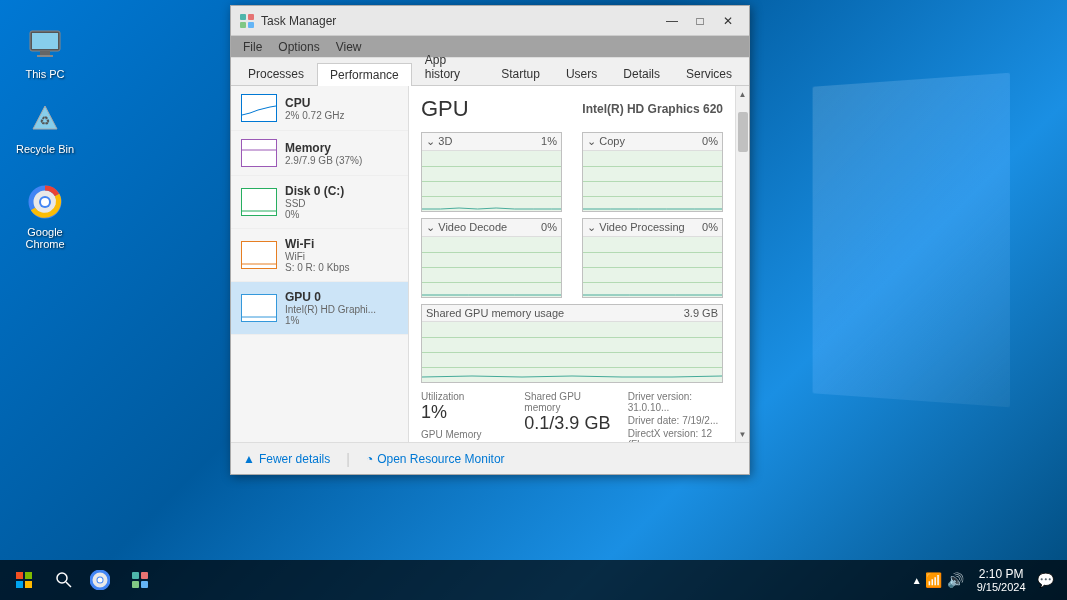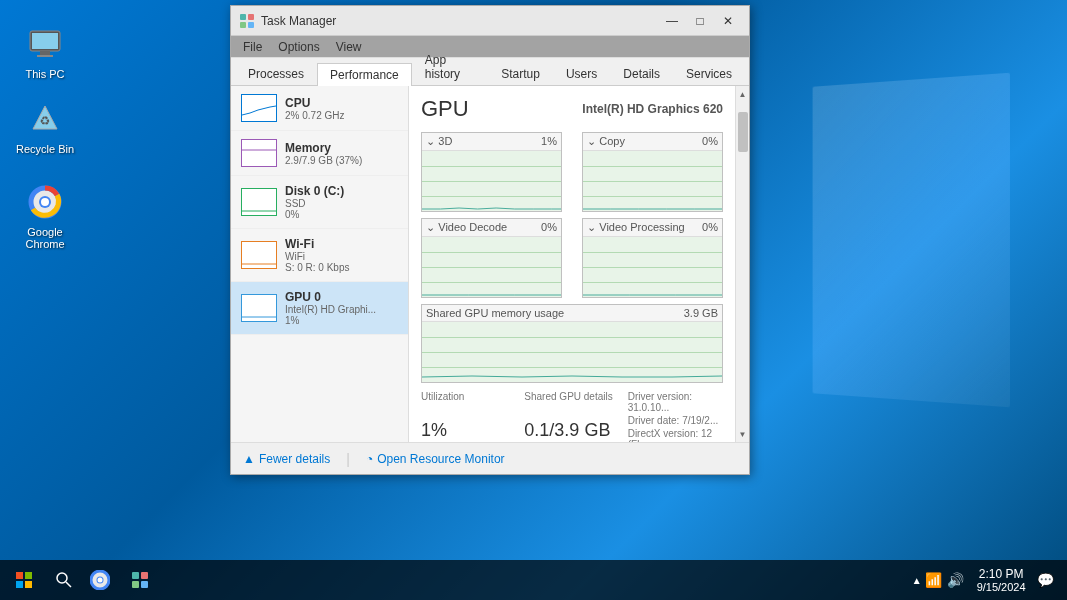--- a/index.html
+++ b/index.html
@@ -340,29 +340,29 @@
     
     .stats-section {
       display: grid;
       grid-template-columns: 1fr 1fr 1fr;
       gap: 8px;
       font-size: 11px;
     }
     .stat-label {
       color: #777;
       font-size: 10px;
-      margin-bottom: 18px;
+      margin-bottom: 0;
     }
     .stat-value {
       font-size: 18px;
       font-weight: 300;
       color: #333;
     }
     .stat-extra {
-      font-size: 15px;
+      font-size: 10px;
       color: #555;
       margin-top: 6px;
     }
     .stat-extra-label {
       color: #777;
     }
 
     
     .scroll-area {
       width: 14px;
@@ -695,21 +695,21 @@
         <div class="stats-section">
           <div>
             <div class="stat-label">Utilization</div>
             <div class="stat-value">1%</div>
             <div class="stat-extra">
               <div class="stat-extra-label">GPU Memory</div>
 
             </div>
           </div>
           <div>
-            <div class="stat-label">Shared GPU details</div>
+            <div class="stat-label">Shared GPU memory</div>
             <div class="stat-value">0.1/3.9 GB</div>
           </div>
           <div>
             <div style="font-size:10px;color:#777;margin-bottom:2px;">
               <span>Driver version:</span>
               <span>31.0.10...</span>
             </div>
             <div style="font-size:10px;color:#777;margin-bottom:2px;">
               <span>Driver date:</span>
               <span>7/19/2...</span>

